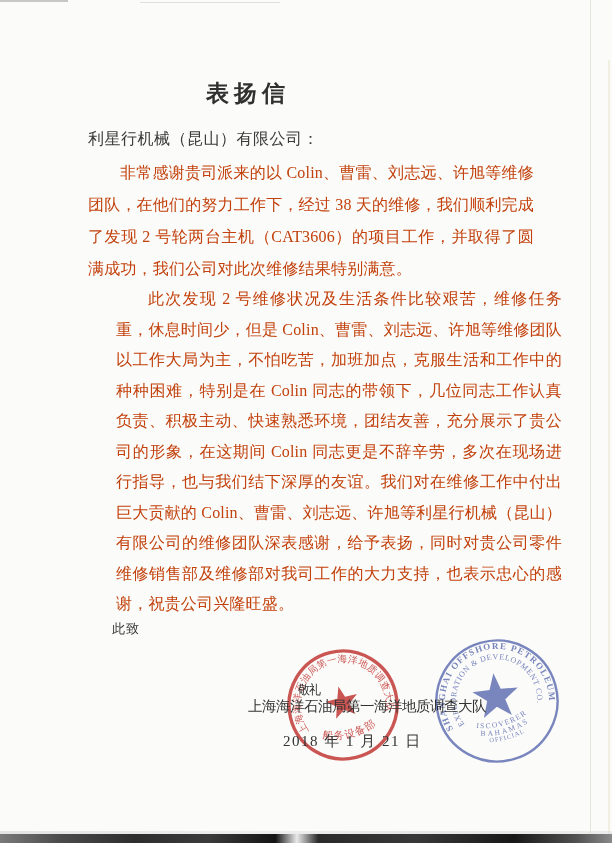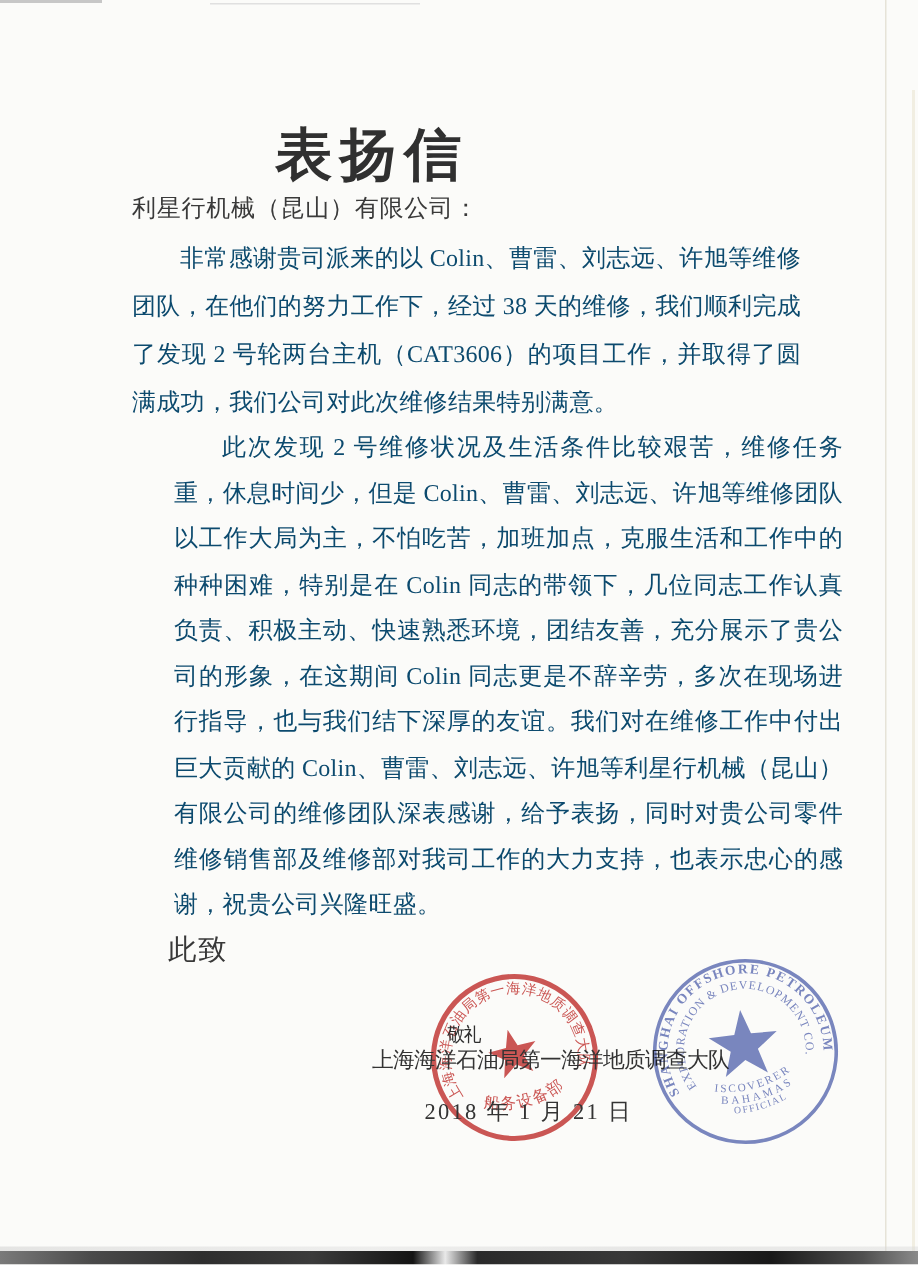--- a/index.html
+++ b/index.html
@@ -7,38 +7,38 @@
     width:612px;height:843px;
     background:#fbfbf9;
     position:relative;
     overflow:hidden;
     font-family:"Liberation Serif","DejaVu Serif",serif;
     color:#3d3d3d;
   }
   .page{position:absolute;inset:0;}
   .title{
     position:absolute;top:78px;left:0;width:496px;
-    text-align:center;font-size:38px;font-weight:bold;
+    text-align:center;font-size:23px;font-weight:bold;
     letter-spacing:5px;color:#303030;margin:0;
   }
   .salutation{
     position:absolute;top:129px;left:88px;
     font-size:16px;color:#3a3a3a;letter-spacing:.5px;font-family:Liberation Serif, serif;
   }
   .para{
     position:absolute;left:88px;width:446px;margin:0;
-    font-size:16px;color:#0c4a6e;
+    font-size:16px;color:#c2410c;
     text-align:justify;text-justify:inter-ideograph;
     word-break:break-all;letter-spacing:.2px;
   }
   .para-1{top:157px;line-height:32px;text-indent:2em;}
   .para-2{top:284px;line-height:30.5px;text-indent:2em;margin-left:28px;}
   .closing{
     position:absolute;top:620px;left:112px;
-    font-size:19px;color:#383838;letter-spacing:1px;
+    font-size:13px;color:#383838;letter-spacing:1px;
   }
   .salute{
     position:absolute;top:681px;left:297px;
     font-size:13px;color:#2e2e2e;z-index:3;letter-spacing:-1px;
     transform:scaleX(.92);
   }
   .signature{
     position:absolute;top:697px;left:248px;
     font-size:14.5px;color:#333;letter-spacing:-.5px;z-index:3;
     white-space:nowrap;

